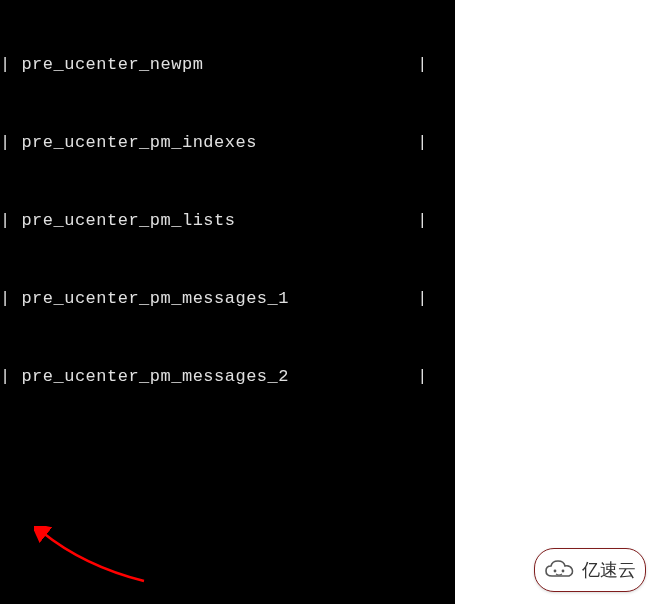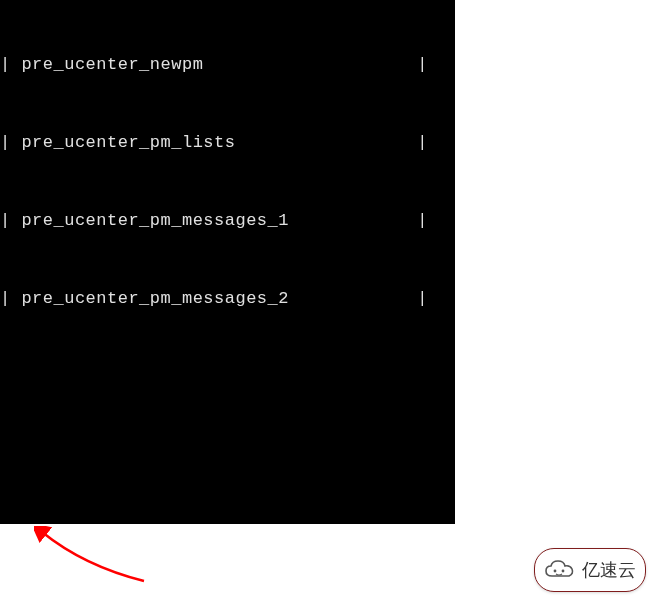--- a/index.html
+++ b/index.html
@@ -9,21 +9,21 @@
     height: 606px;
     overflow: hidden;
     background: #ffffff;
     font-family: "Courier New", Consolas, monospace;
   }
   .terminal {
     position: absolute;
     left: 0;
     top: 0;
     width: 455px;
-    height: 524px;
+    height: 604px;
     background: #000000;
     color: #e0e0e0;
     font-size: 17px;
     line-height: 26px;
     letter-spacing: 0.5px;
     padding-top: -10px;
     box-sizing: border-box;
     white-space: pre;
   }
   .line {
@@ -64,20 +64,21 @@
     width: 120px;
     height: 60px;
     pointer-events: none;
   }
 </style>
 </head>
 <body>
 
 <div class="terminal">
   <span class="line">| pre_ucenter_newpm                    |</span>
+  <span class="line">| pre_ucenter_pm_indexes               |</span>
   <span class="line">| pre_ucenter_pm_lists                 |</span>
   <span class="line">| pre_ucenter_pm_messages_1            |</span>
   <span class="line">| pre_ucenter_pm_messages_2            |</span>
   
   
   
   
   
   
   

